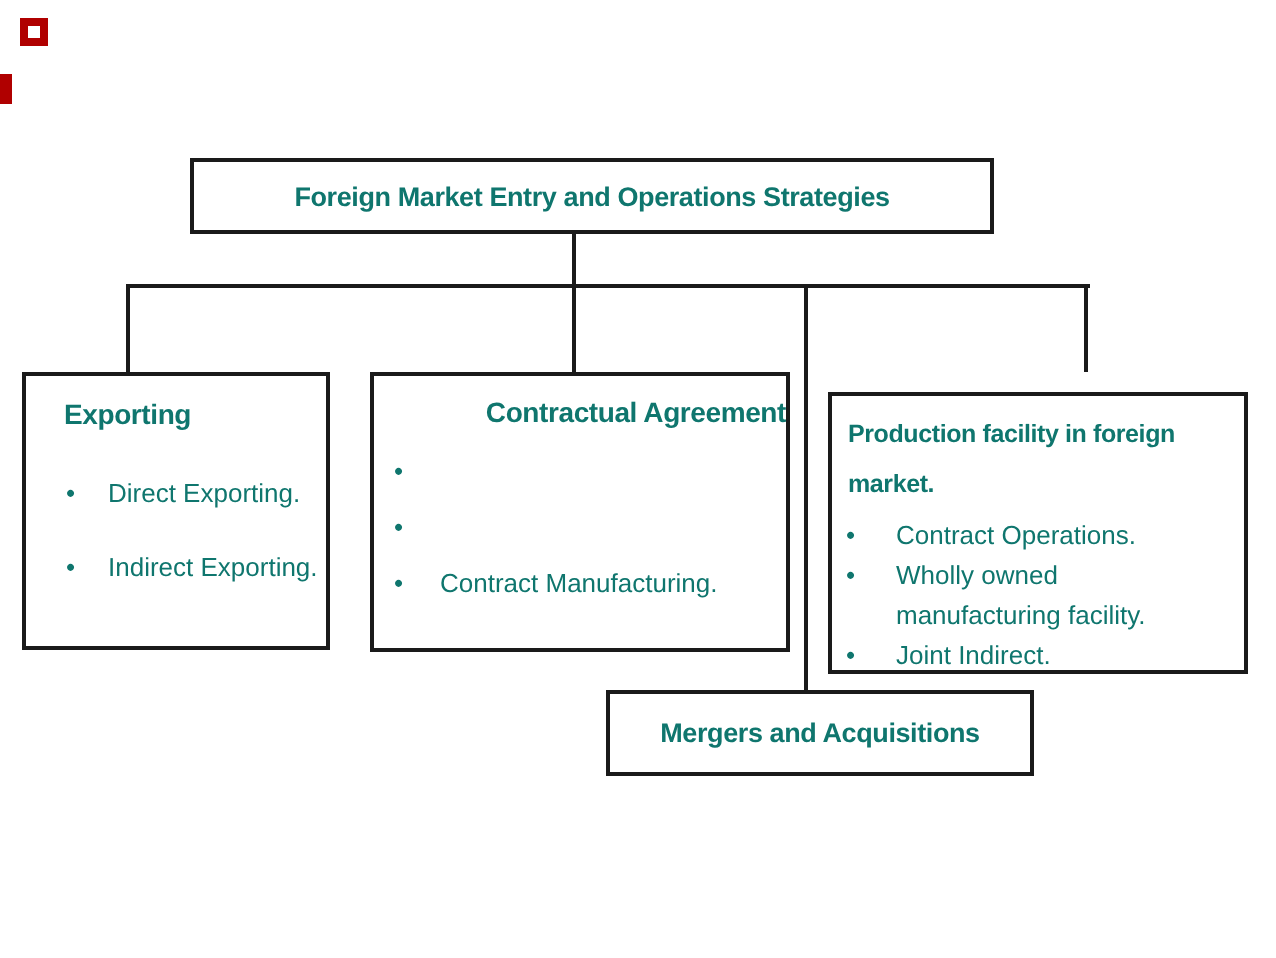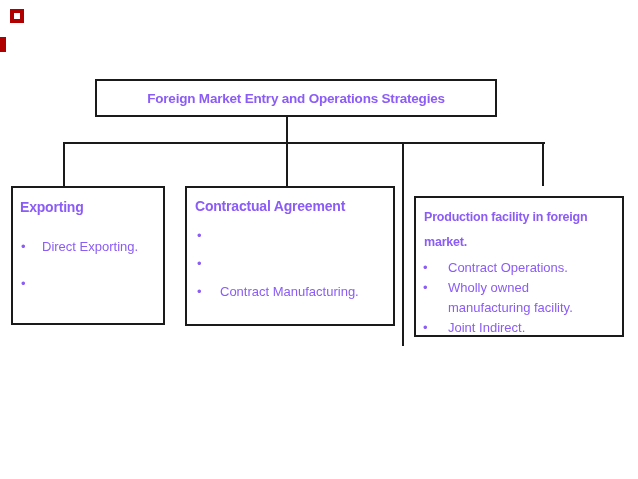--- a/index.html
+++ b/index.html
@@ -1,18 +1,18 @@
 <!DOCTYPE html>
 <html><head>
 <meta charset="utf-8">
 <style>
   html,body{margin:0;padding:0;background:#ffffff;}
   #scene{
     position:relative;width:638px;height:479px;background:#ffffff;overflow:hidden;
-    font-family:"Liberation Sans",sans-serif;color:#8b5cf6;
+    font-family:"Liberation Sans",sans-serif;color:#0f766e;
   }
   .box{position:absolute;border:2px solid #1a1a1a;background:#ffffff;box-sizing:border-box;}
   .line{position:absolute;background:#1a1a1a;}
   .center-label{display:flex;align-items:center;justify-content:center;text-align:center;
     font-weight:bold;font-size:13.5px;letter-spacing:-0.2px;}
   .b-title{font-weight:bold;font-size:14px;letter-spacing:-0.2px;}
   ul.blist{list-style:none;margin:0;padding:0;font-size:13px;}
   li.bitem{display:flex;line-height:17px;}
   .dot{flex:0 0 auto;}
   .btxt{white-space:nowrap;}
@@ -21,30 +21,30 @@
   #root-box{left:95px;top:79px;width:402px;height:38px;}
 
   
   #line-trunk{left:286px;top:117px;width:2px;height:71px;}
   #line-bus{left:63px;top:142px;width:482px;height:2px;}
   #line-drop-left{left:63px;top:142px;width:2px;height:46px;}
   #line-drop-mergers{left:402px;top:142px;width:2px;height:204px;}
   #line-drop-right{left:542px;top:142px;width:2px;height:44px;}
 
   
-  #box-exporting{left:11px;top:186px;width:154px;height:139px;overflow:hidden;}
+  #box-exporting{left:11px;top:186px;width:154px;height:139px;overflow:hidden;padding-left:12px;}
   #box-exporting .b-title{margin:11px 0 0 7px;}
   #box-exporting li{padding-left:8px;}
   #box-exporting .dot{width:21px;}
   #box-exporting li:nth-child(1){margin-top:23px;}
   #box-exporting li:nth-child(2){margin-top:20px;}
 
   
   #box-contractual{left:185px;top:186px;width:210px;height:140px;overflow:hidden;}
-  #box-contractual .b-title{margin:10px 0 4px 8px;}
+  #box-contractual .b-title{margin:10px 0 4px 8px;text-align:right;}
   #box-contractual li{padding-left:10px;}
   #box-contractual .dot{width:23px;}
   #box-contractual li:nth-child(1){margin-top:13px;}
   #box-contractual li:nth-child(2){margin-top:11px;}
   #box-contractual li:nth-child(3){margin-top:11px;}
 
   
   #box-production{left:414px;top:184px;width:210px;height:141px;overflow:hidden;margin-top:12px;}
   #box-production .b-title{margin:7px 0 0 8px;width:198px;line-height:25px;
     font-size:12.5px;letter-spacing:-0.2px;}
@@ -81,20 +81,21 @@
 
   <div id="box-exporting" class="box">
     <div class="b-title">Exporting</div>
     <ul class="blist">
       <li class="bitem">
         <span class="dot">•</span>
         <span class="btxt">Direct Exporting.</span>
       </li>
       <li class="bitem">
         <span class="dot">•</span>
+        <span class="btxt">Indirect Exporting.</span>
       </li>
     </ul>
   </div>
 
   <div id="box-contractual" class="box">
     <div class="b-title">Contractual Agreement</div>
     <ul class="blist">
       <li class="bitem">
         <span class="dot">•</span>
       </li>
@@ -119,14 +120,17 @@
         <span class="dot">•</span>
         <span class="btxt">Wholly owned manufacturing facility.</span>
       </li>
       <li class="bitem">
         <span class="dot">•</span>
         <span class="btxt">Joint Indirect.</span>
       </li>
     </ul>
   </div>
 
+  <div id="box-mergers" class="box center-label">
+    <span>Mergers and Acquisitions</span>
+  </div>
 
 </div>
 
 </body></html>

